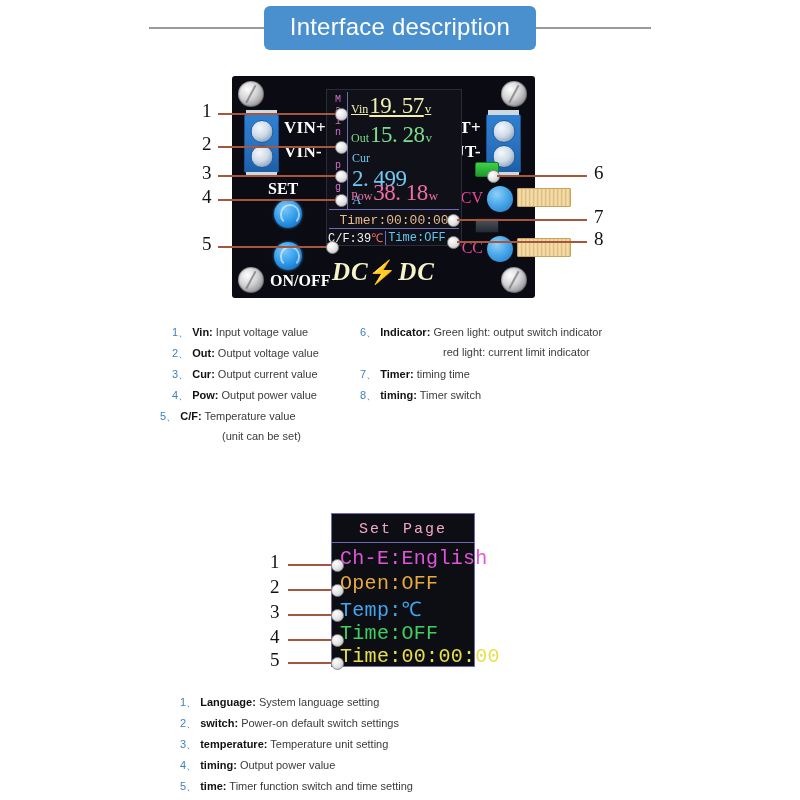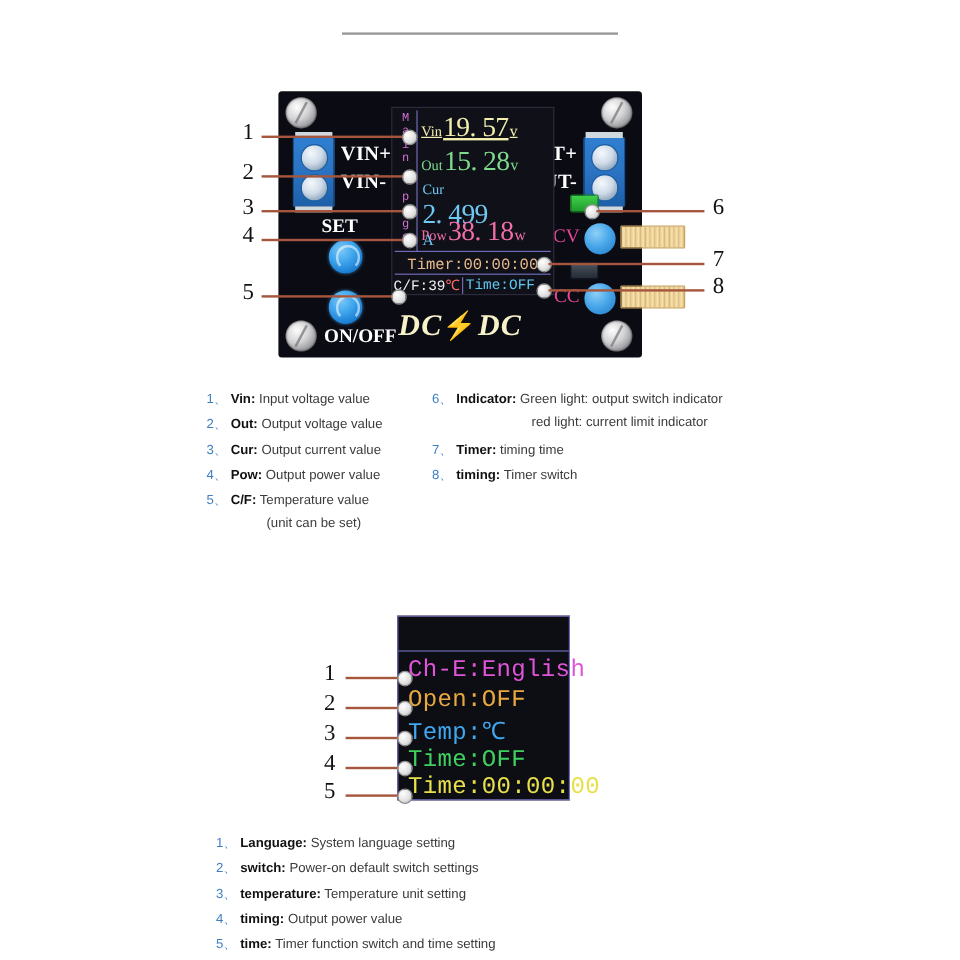--- a/index.html
+++ b/index.html
@@ -214,20 +214,21 @@
   .sr2{top:58px;color:#e8a93f;text-align:center;}
   .sr3{top:83px;color:#3fa8f0;}
   .sr4{top:108px;color:#3fd160;}
   .sr5{top:131px;color:#e8e04a;}
 </style>
 </head>
 <body>
 
 <div class="header-wrap">
   <div class="hdr-line"></div>
+  <div class="hdr-badge">Interface description</div>
   <div class="hdr-line"></div>
 </div>
 
 <div class="board">
   <div class="screw s-tl"></div>
   <div class="screw s-tr"></div>
   <div class="screw s-bl"></div>
   <div class="screw s-br"></div>
 
   <div class="term left">
@@ -349,21 +350,21 @@
 <div class="legend" style="left:172px;top:367px;">
   <span class="idx">3、</span>
   <span class="term-b">Cur:</span>
   <span>Output current value</span>
 </div>
 <div class="legend" style="left:172px;top:388px;">
   <span class="idx">4、</span>
   <span class="term-b">Pow:</span>
   <span>Output power value</span>
 </div>
-<div class="legend" style="left:172px;top:409px;text-align:right;">
+<div class="legend" style="left:160px;top:409px;text-align:right;">
   <span class="idx">5、</span>
   <span class="term-b">C/F:</span>
   <span>Temperature value</span>
 </div>
 <div class="legend" style="left:222px;top:430px;">(unit can be set)</div>
 
 <div class="legend" style="left:360px;top:325px;">
   <span class="idx">6、</span>
   <span class="term-b">Indicator:</span>
   <span>Green light: output switch indicator</span>
@@ -374,20 +375,21 @@
   <span class="term-b">Timer:</span>
   <span>timing time</span>
 </div>
 <div class="legend" style="left:360px;top:388px;">
   <span class="idx">8、</span>
   <span class="term-b">timing:</span>
   <span>Timer switch</span>
 </div>
 
 <div class="lcd-set">
+  <div class="set-title">Set Page</div>
   <div class="set-sep"></div>
   <div class="set-row sr1" style="color: rgb(224, 85, 216);">Ch-E:English</div>
   <div class="set-row sr2" style="color: rgb(232, 169, 63);">Open:OFF</div>
   <div class="set-row sr3" style="color: rgb(63, 168, 240);">Temp:℃</div>
   <div class="set-row sr4" style="color: rgb(63, 209, 96);">Time:OFF</div>
   <div class="set-row sr5" style="color: rgb(232, 224, 74);">Time:00:00:00</div>
 </div>
 
 <div class="cl-num" style="left:270px;top:551px;">1</div>
 <div class="cl-line" style="left:288px;top:564px;width:46px;"></div>

